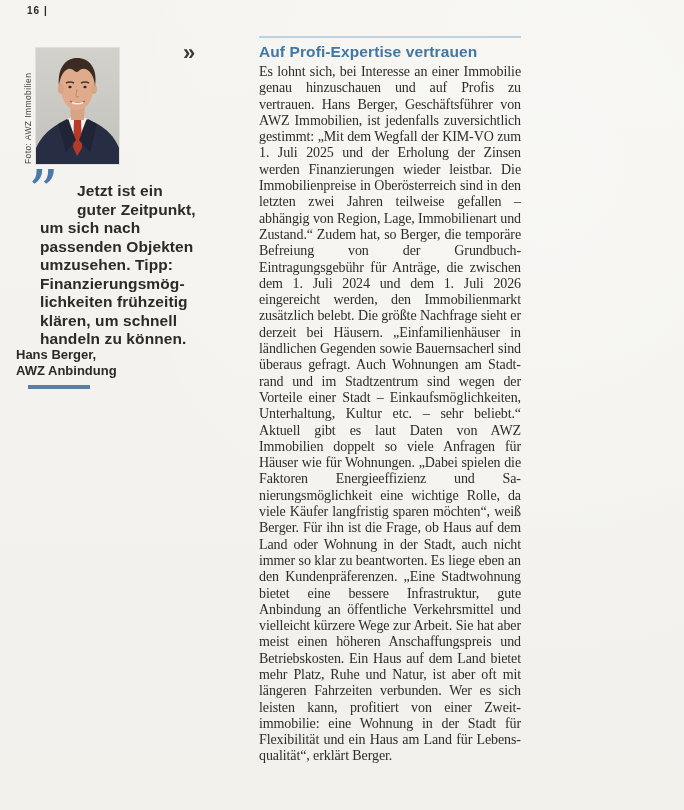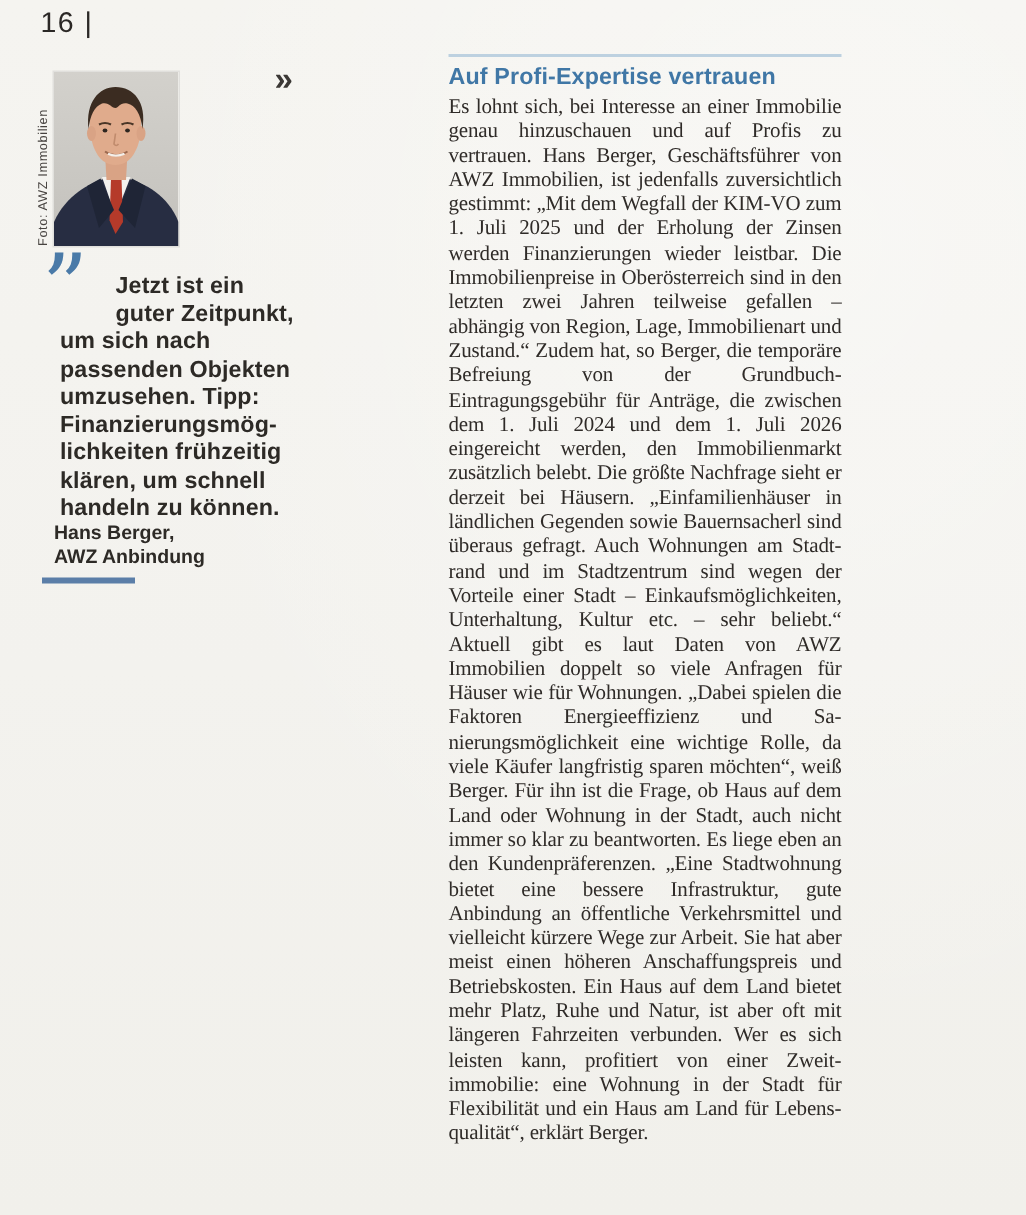--- a/index.html
+++ b/index.html
@@ -11,21 +11,21 @@
   .page{
     position:relative;width:684px;height:810px;overflow:hidden;
     background:
       radial-gradient(ellipse at 80% 20%, rgba(255,255,255,.35), rgba(255,255,255,0) 60%),
       linear-gradient(180deg,#f5f4f0 0%,#f3f2ee 55%,#f1f0eb 100%);
     color:#2e2a27;
   }
   
   .page-number{
     position:absolute;left:27px;top:5px;
-    font-size:19px;font-weight:normal;letter-spacing:1px;color:#2b2826;
+    font-size:10px;font-weight:bold;letter-spacing:1px;color:#2b2826;
   }
   
   .photo-credit{
     position:absolute;left:23px;top:164px;
     transform:rotate(-90deg);transform-origin:0 0;
     font-size:8.5px;letter-spacing:.4px;color:#46423f;white-space:nowrap;
   }
   .photo{
     position:absolute;left:36px;top:48px;width:83px;height:116px;
     box-shadow:0 0 0 1px rgba(0,0,0,.08);
@@ -47,30 +47,30 @@
     display:block;
     font-family:"DejaVu Serif",serif;
     font-size:60px;line-height:44px;color:#4a7aa8;letter-spacing:-4px;
   }
   .qtext{
     margin:12px;
     font-size:15.5px;line-height:18.5px;font-weight:bold;
     color:#2d2a26;letter-spacing:.1px;
   }
   .attribution{
-    position:absolute;left:36px;top:347px;
+    position:absolute;left:16px;top:347px;
     font-size:13px;line-height:16px;font-weight:bold;color:#2d2a26;
   }
   .accent-bar{
     position:absolute;left:28px;top:385px;
     width:62px;height:4px;background:#5b7ea8;
   }
   
   .article{
-    position:absolute;left:259px;top:36px;width:262px;margin-left:40px;
+    position:absolute;left:259px;top:36px;width:262px;
   }
   .article-rule{
     height:2px;background:#bdd1e0;margin-bottom:5px;
   }
   .article-heading{
     margin:0 0 3px 0;
     font-size:15.5px;font-weight:bold;color:#4077a6;letter-spacing:.1px;
   }
   .article-body{
     margin:0;

